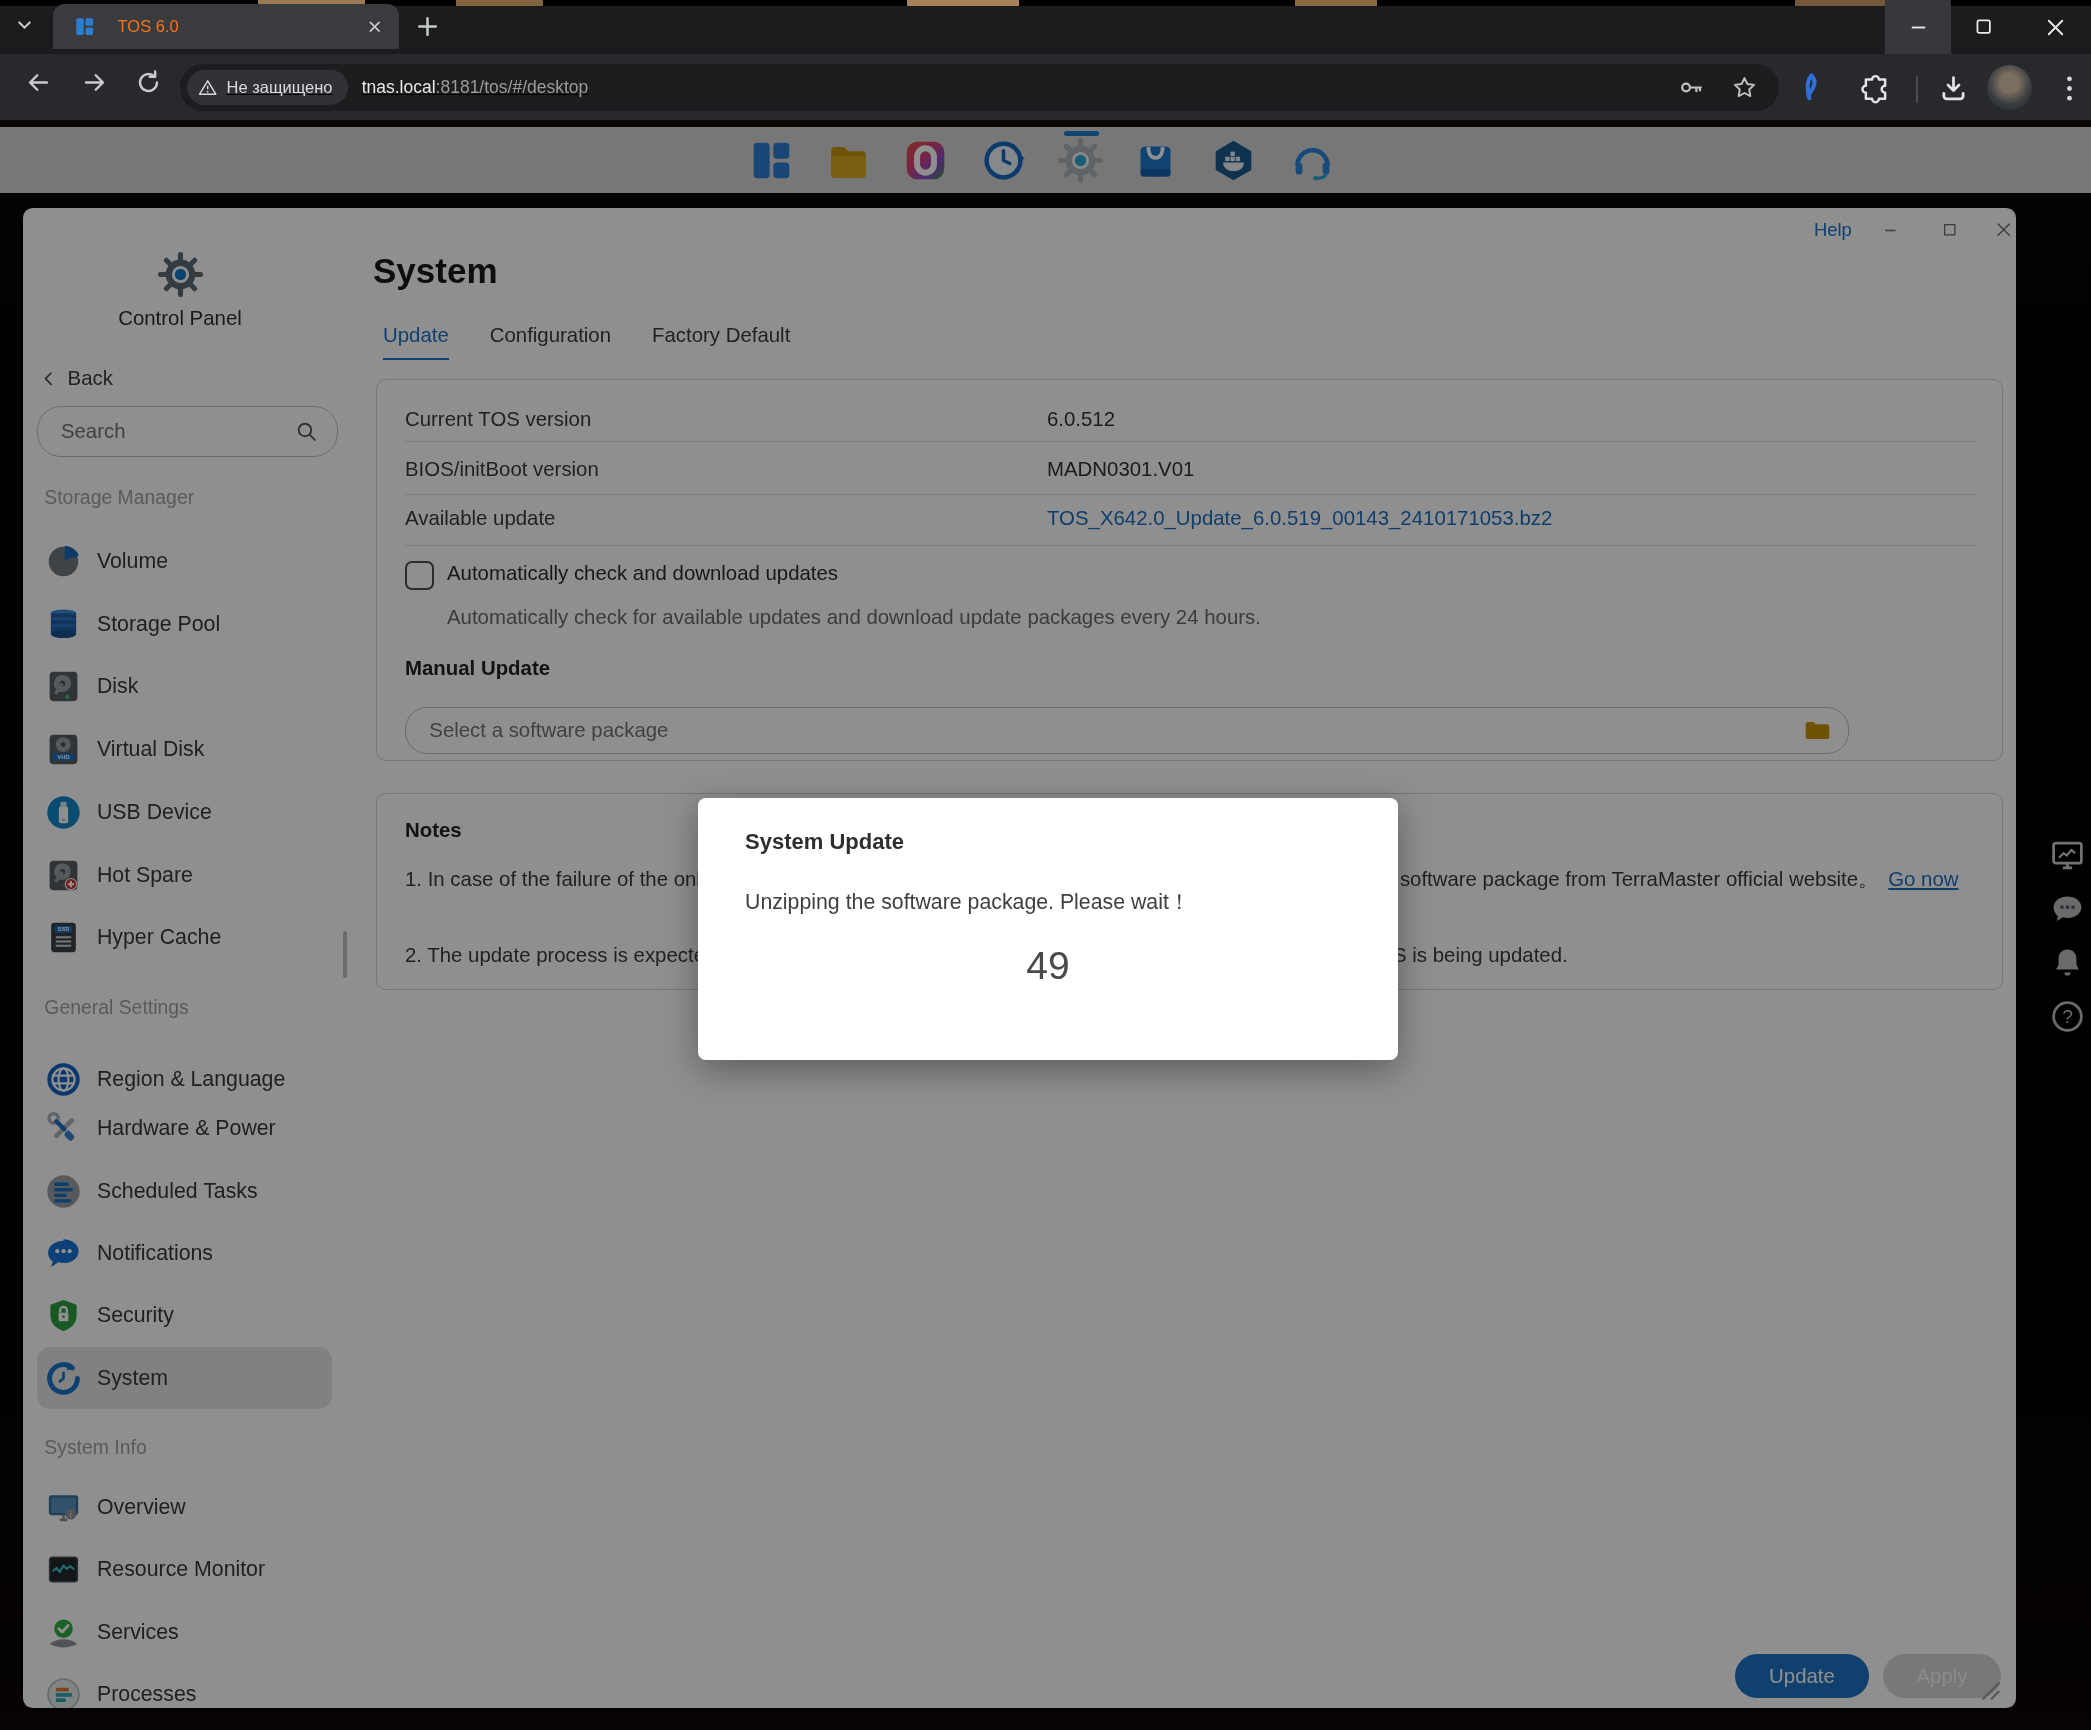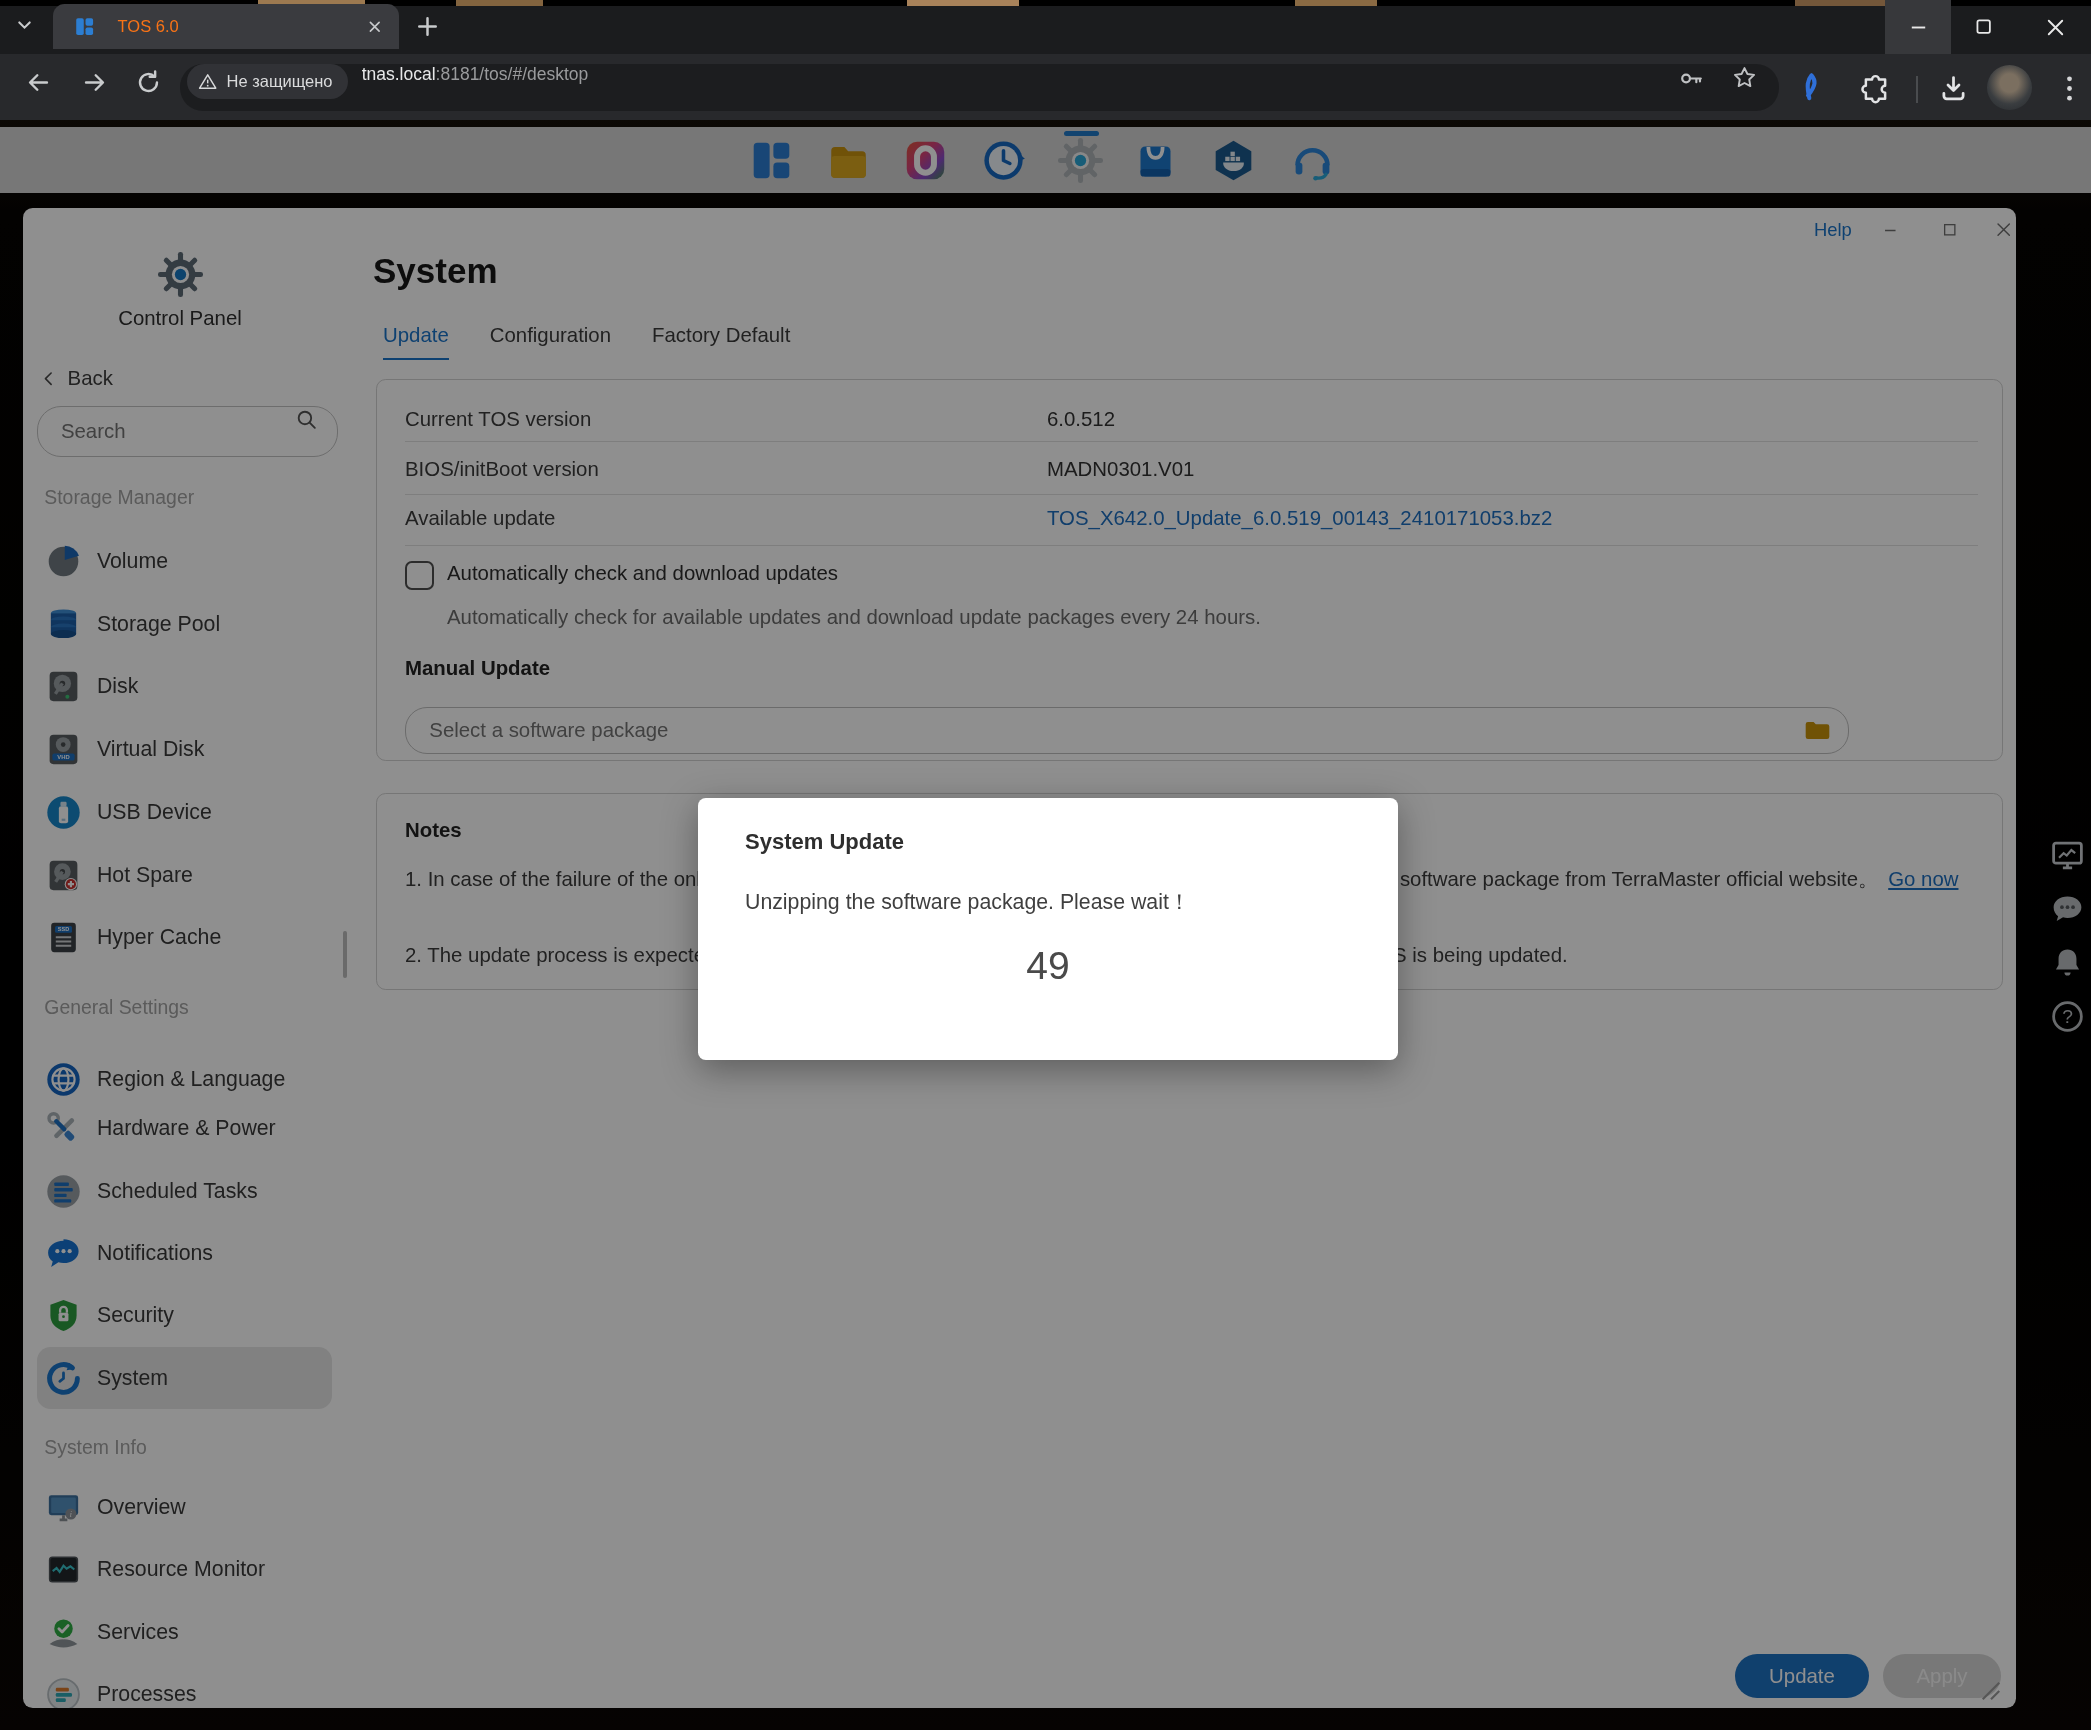--- a/index.html
+++ b/index.html
@@ -13,21 +13,21 @@
   .top-blob{height:5.8px;z-index:99;}
   #tab{left:53px;top:3.9px;width:346px;height:45px;background:#3a3b3f;border-radius:11.6px 11.6px 0 0;
        display:flex;align-items:center;z-index:101;}
   #tab-title{color:#f97316;font-size:16.5px;margin-left:22px;flex:1;}
   #tabstrip-chevron{left:11.6px;top:11.6px;}
   #newtab-plus{left:411px;top:9.7px;}
   .winzone{top:0;height:54px;width:66px;display:flex;align-items:center;justify-content:center;z-index:102;}
   
   #toolbar{left:0;top:54px;width:2091px;height:66px;background:#28292c;z-index:100;}
   #urlpill{left:180px;top:64px;width:1599px;height:47px;background:#1c1d1f;border-radius:23px;
-           display:flex;z-index:101;}
+           display:flex;align-items:center;z-index:101;text-decoration:underline;}
   #secchip{height:35px;margin-left:6.8px;background:#313236;border-radius:17.5px;display:flex;
            align-items:center;padding:0 15.5px 0 11.6px;gap:8.7px;}
   #secchip span{color:#dadbdc;font-size:16.5px;}
   #url-host{color:#e7e8e9;font-size:17.5px;margin-left:13.6px;}
   #url-path{color:#9a9b9d;font-size:17.5px;}
   .navico{top:68px;z-index:101;}
 
   
   #desktop{left:0;top:120px;width:2091px;height:1610px;z-index:5;
            background:linear-gradient(180deg,#16100a 0%,#060402 6%,#000 60%,#0b0704 100%);}
@@ -40,21 +40,21 @@
   #toswin{left:23px;top:208px;width:1993px;height:1500px;background:#fff;border-radius:9.7px;
           overflow:hidden;z-index:20;}
   #help-link{left:1791px;top:10.7px;color:#1a74c9;font-size:18.4px;cursor:pointer;}
   .toswinbtn{top:9.7px;width:33px;height:25px;display:flex;align-items:center;justify-content:center;}
 
   
   #cp-icon{left:134px;top:43px;}
   #cp-label{left:0;top:99px;width:314px;text-align:center;color:#2f2f2f;font-size:20.4px;}
   #back-row{left:15.5px;top:159px;display:flex;align-items:center;gap:9.7px;color:#3d3d3d;font-size:20.4px;}
   #searchbox{left:13.6px;top:198px;width:299px;height:49px;border:1.6px solid #c3c3c3;border-radius:24px;
-             display:flex;background:#fff;}
+             display:flex;align-items:center;background:#fff;}
   #searchbox input{border:0;outline:0;background:transparent;margin-left:21.3px;flex:1;
                    font-size:20.4px;color:#444;font-family:"Liberation Sans",sans-serif;width:194px;}
   .sb-sec{left:21.3px;color:#a2a2a2;font-size:19.4px;}
   .sb-item{left:13.6px;width:295px;height:62px;display:flex;align-items:center;border-radius:13.6px;}
   .sb-item.sel{background:#e6e6e6;}
   .sbi{width:39px;height:39px;margin-left:7.8px;display:flex;align-items:center;justify-content:center;flex:none;}
   .sbl{margin-left:13.6px;color:#3a3a3a;font-size:21.3px;white-space:nowrap;}
   #sb-scroll{left:320px;top:723px;width:3.9px;height:47px;background:#bdbdbd;border-radius:1.9px;}
 
   

